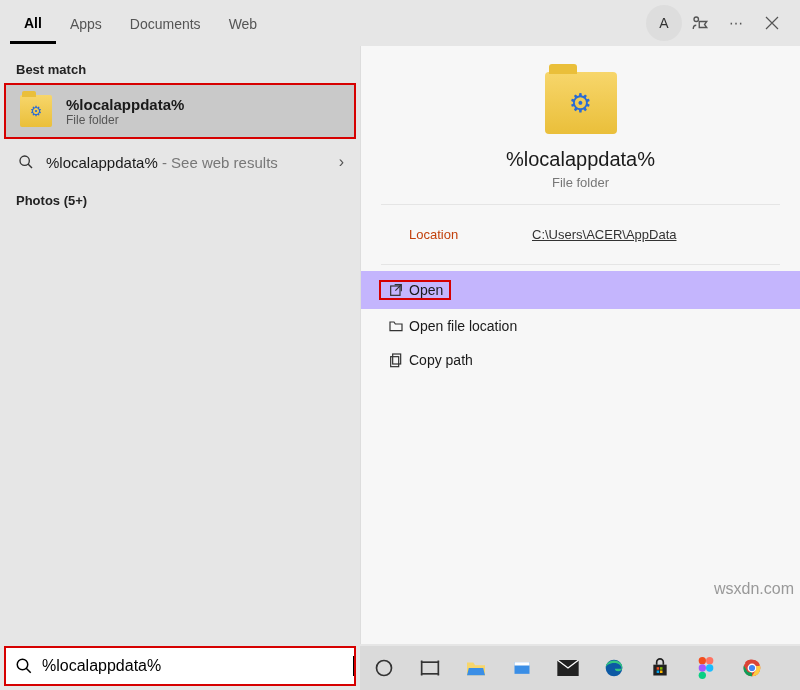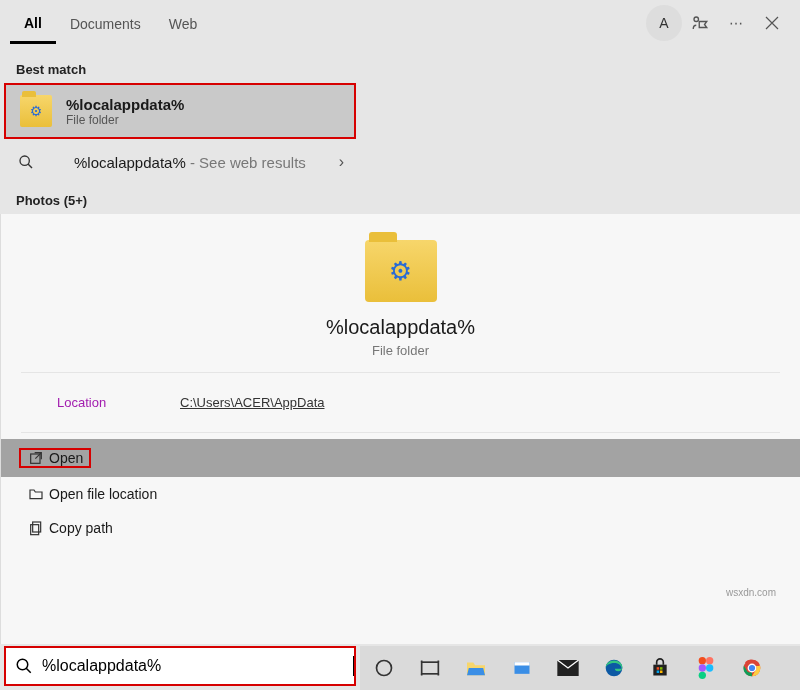--- a/index.html
+++ b/index.html
@@ -9,76 +9,77 @@
 .tabs { display: flex; align-items: center; height: 46px; padding: 5px 10px; background: #e6e6e6; }
 .tab { padding: 12px 14px 10px; font-size: 14px; color: #555; cursor: pointer; }
 .tab.active { color: #000; font-weight: 600; border-bottom: 3px solid #000; }
 .tab .chev { margin-left: 4px; font-size: 10px; }
 .spacer { flex: 1; }
 .round-btn { width: 36px; height: 36px; border-radius: 50%; display: flex; align-items: center; justify-content: center; color: #333; cursor: pointer; margin-left: 4px; }
 .avatar { background: #ddd; font-size: 14px; }
 .icon-btn { width: 36px; height: 36px; display: flex; align-items: center; justify-content: center; color: #555; cursor: pointer; }
 
 
-.cols { display: flex; height: 598px; flex-direction: column; }
+.cols { display: flex; height: 598px; }
 .left { width: 360px; background: #e6e6e6; padding-top: 6px; }
 .right { flex: 1; background: #f7f7f7; border-left: 1px solid #ddd; position: relative; }
 
 .sec-label { font-size: 13px; font-weight: 600; padding: 10px 16px 6px; color: #222; }
 
 .match { display: flex; align-items: center; padding: 10px 14px; background: #c9c9c9; border: 2px solid #d60000; margin: 0 4px 2px 4px; }
 .match .ficon { width: 32px; height: 32px; background: linear-gradient(#f7d66b,#eabf3a); border-radius: 2px; display:flex; align-items:center; justify-content:center; margin-right: 14px; position:relative;}
 .match .ficon::before { content:""; position:absolute; top:-4px; left:2px; width:14px; height:6px; background:#eabf3a; border-radius:2px 2px 0 0;}
 .match .ficon .gear { font-size: 14px; color:#2a6bd4; }
 .match .txt .t1 { font-weight: 600; font-size: 15px; }
 .match .txt .t2 { font-size: 12px; color: #555; }
 
-.webrow { display: flex; align-items: center; padding: 12px 16px; cursor: pointer; gap: 28px; }
+.webrow { display: flex; align-items: center; padding: 12px 16px; cursor: pointer; }
 .webrow .mag { width: 20px; margin-right: 10px; display:flex; align-items:center; justify-content:center;}
 .webrow .wt { font-size: 15px; }
 .webrow .sub { color: #777; }
 .webrow .arrow { margin-left: auto; color: #555; font-size: 16px; }
 
 
 .pv { text-align: center; padding: 26px 0 14px; border-bottom: 1px solid #e5e5e5; margin: 0 20px; }
 .pv .bigicon { width: 72px; height: 62px; margin: 0 auto 14px; background: linear-gradient(#f7d66b,#eabf3a); border-radius: 4px; position:relative; display:flex; align-items:center; justify-content:center;}
 .pv .bigicon::before { content:""; position:absolute; top:-8px; left:4px; width:28px; height:10px; background:#eabf3a; border-radius:3px 3px 0 0;}
 .pv .bigicon .gear { font-size: 26px; color:#2a6bd4; }
 .pv h2 { font-size: 20px; font-weight: 400; margin-bottom: 4px; }
 .pv .pt { font-size: 13px; color: #777; }
 
 .meta { display: flex; padding: 22px 28px; font-size: 13px; border-bottom: 1px solid #e5e5e5; margin: 0 20px;}
-.meta .lab { color: #a21caf; width: 110px; margin-left: 8px; }
+.meta .lab { color: #c2410c; width: 110px; }
 .meta .val { text-decoration: underline; color: #333; margin-left: 13px; }
 
 .actions { padding: 6px 0 0 0; }
 .act { display: flex; align-items: center; padding: 9px 22px; font-size: 14px; cursor: pointer; }
 .act .ai { width: 26px; display:flex; align-items:center; justify-content:center; color:#444; }
-.act.hl { background: #a3a3a3; }
+.act.hl { background: #c4b5fd; }
 .act.hl .inner { border: 2px solid #d60000; display:flex; align-items:center; padding: 0px 6px 0px 0px; margin-left:-4px;}
 .act.hl .inner .ai { margin-left:2px;}
 
 
 .searchwrap { position: absolute; left: 4px; bottom: 4px; width: 352px; height: 40px; border: 2px solid #d60000; background: #fff; display: flex; align-items: center; }
 .searchwrap .sic { width: 36px; display:flex; align-items:center; justify-content:center; }
 .searchwrap input { border: none; outline: none; font-size: 16px; flex:1; background: transparent; }
 .cursor { width:1px; height:20px; background:#000; margin-left:-2px;}
 
 
 .taskbar { position: absolute; bottom: 0; right: 0; left: 360px; height: 44px; background: #dadada; display: flex; align-items: center; padding: 0 10px; gap: 18px; }
 .tb { width: 28px; height: 28px; display:flex; align-items:center; justify-content:center; cursor:pointer; color:#333; font-size:18px;}
-.watermark { position:absolute; right:24px; bottom:46px; font-size:10px; color:#999;}
+.watermark { position:absolute; right:6px; bottom:46px; font-size:16px; color:#999;}
 
 svg { display:block; }
 </style>
 </head>
 <body>
 
 <div class="tabs">
   <div class="tab active">All</div>
+  <div class="tab">Apps</div>
   <div class="tab">Documents</div>
   <div class="tab">Web</div>
   <div class="spacer"></div>
   <div class="round-btn avatar">A</div>
   <div class="icon-btn">
     <svg width="18" height="18" viewBox="0 0 24 24" fill="none" stroke="currentColor" stroke-width="1.8">
         <circle cx="7" cy="7" r="3"></circle>
         <path d="M3 20c0-3 2-5 4-5M11 10h10l-3 4 3 4H11z"></path>
       </svg>
   </div>

